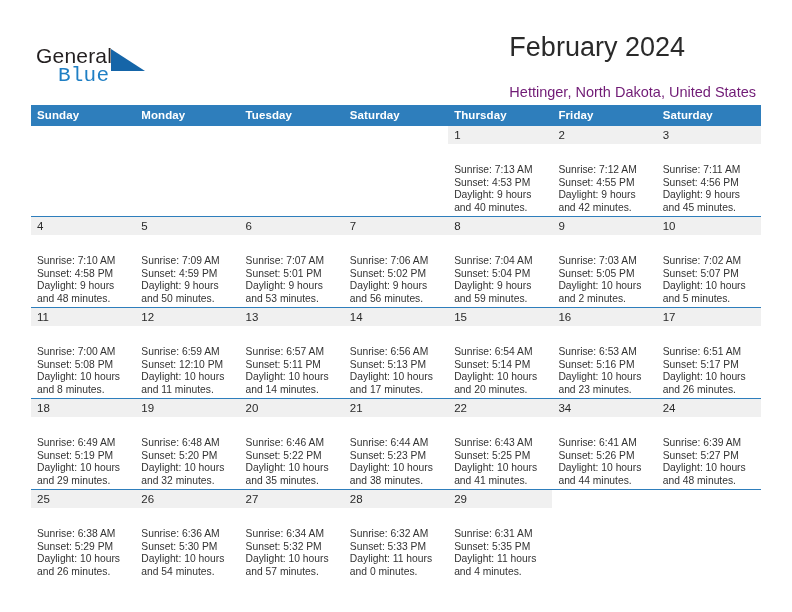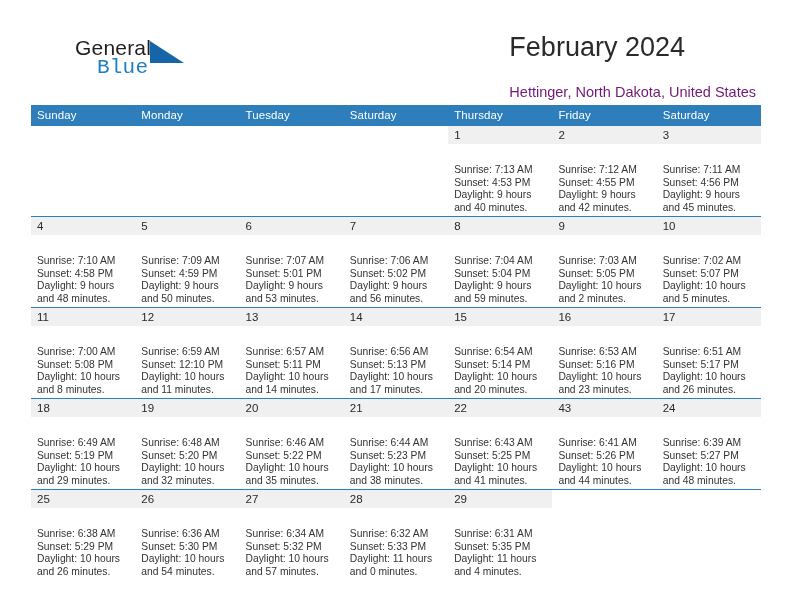--- a/index.html
+++ b/index.html
@@ -26,24 +26,23 @@
     position: absolute;
     left: 0;
     top: 0;
     width: 792px;
     height: 100px;
   }
 
   .logo {
     position: absolute;
     left: 36px;
-    top: 36px;
+    top: 44px;
     width: 130px;
     height: 48px;
-    margin-left: 39px;
   }
   .logo-general {
     position: absolute;
     left: 0;
     top: 0;
     font-size: 21px;
     letter-spacing: 0.2px;
     color: #231f20;
     font-family: "Liberation Sans", sans-serif;
   }
@@ -94,21 +93,21 @@
     width: 730px;
     border-collapse: collapse;
     table-layout: fixed;
   }
   .calendar col { width: 104.28px; }
 
   .calendar thead th {
     background: #2e7ebc;
     color: #ffffff;
     font-size: 11.5px;
-    font-weight: normal;
+    font-weight: bold;
     text-align: left;
     padding: 4px 0 5px 6px;
     height: 12px;
     vertical-align: middle;
     letter-spacing: 0.1px;
   }
 
   .calendar tbody tr {
     border-top: 1.2px solid #2e7ebc;
   }
@@ -481,21 +480,21 @@
               <div class="lines">
                 <div>Sunrise: 6:43 AM</div>
                 <div>Sunset: 5:25 PM</div>
                 <div>Daylight: 10 hours</div>
                 <div>and 41 minutes.</div>
               </div>
             </div>
           </td>
           <td>
             <div class="daycell">
-              <div class="numstrip">43</div>
+              <div class="numstrip">34</div>
               <div class="lines">
                 <div>Sunrise: 6:41 AM</div>
                 <div>Sunset: 5:26 PM</div>
                 <div>Daylight: 10 hours</div>
                 <div>and 44 minutes.</div>
               </div>
             </div>
           </td>
           <td>
             <div class="daycell">

